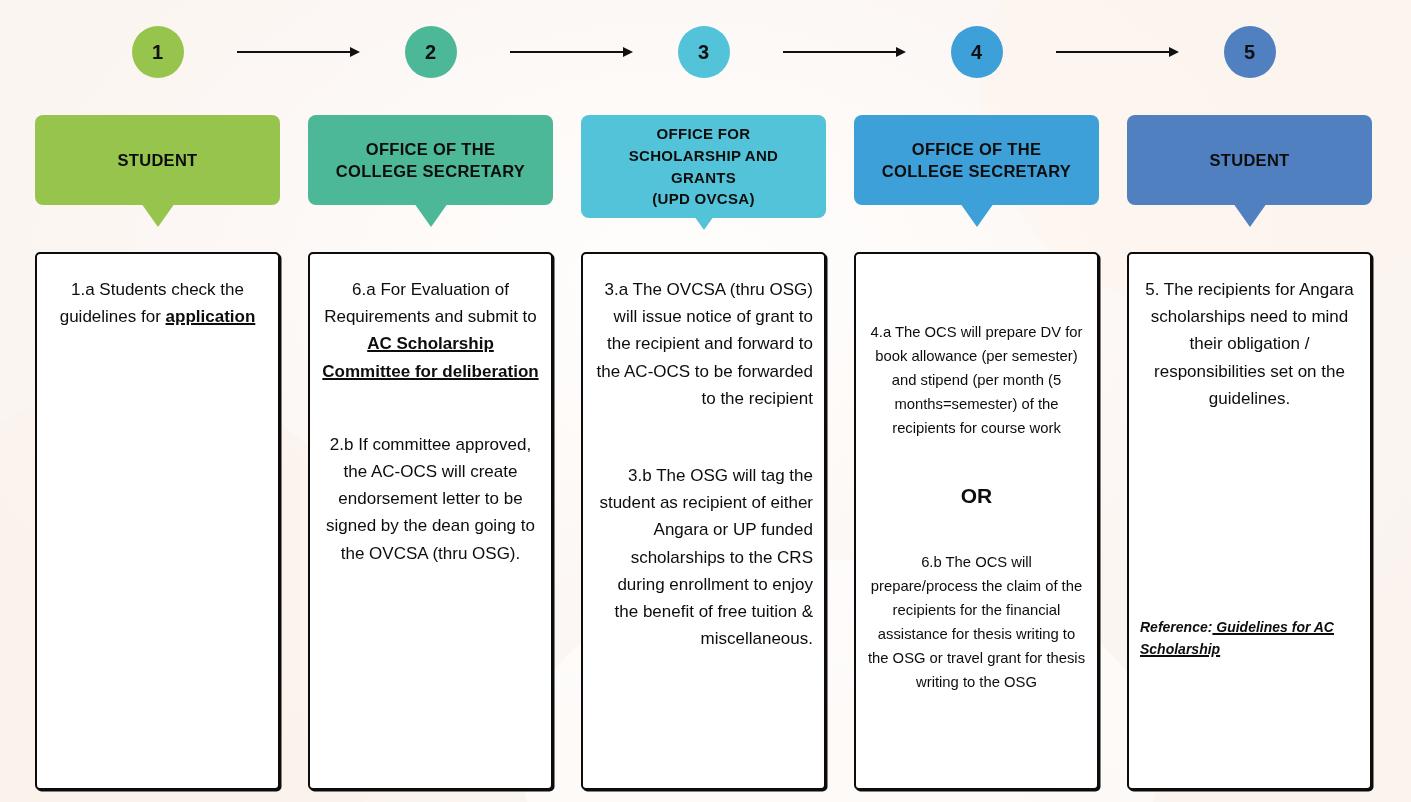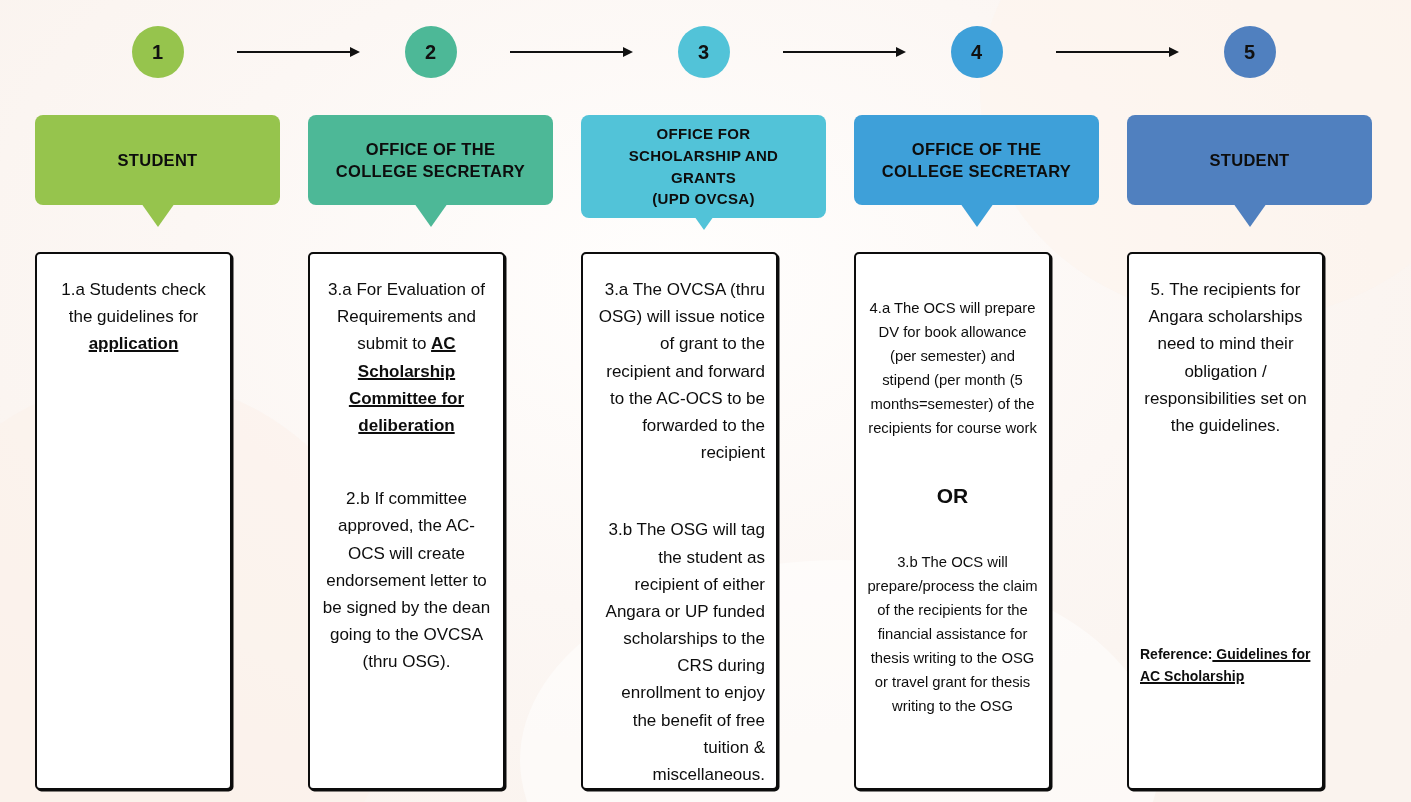--- a/index.html
+++ b/index.html
@@ -88,21 +88,21 @@
     border-right: 17px solid transparent;
     border-top: 24px solid #000;
   }
   .col3 .header-bubble { font-size: 15px; line-height: 1.45; padding: 8px 2px; }
   .col3 .header-tail { top: 206px; }
 
   .body-box {
     position: absolute;
     top: 252px;
     left: 0;
-    width: 197px;
+    width: 245px;
     height: 538px;
     background: #ffffff;
     border: 2px solid #0c0c0c;
     box-shadow: 1.5px 1.5px 0 #0c0c0c;
     border-radius: 5px;
     padding: 22px 11px 14px 11px;
     text-align: center;
     font-size: 17px;
     line-height: 1.6;
     color: #0d0d0d;
@@ -121,20 +121,21 @@
     text-decoration: underline;
     text-decoration-thickness: 2px;
     color: inherit;
     cursor: pointer;
   }
   .reference {
     margin-top: 178px;
     text-align: left;
     font-size: 14px;
     font-weight: bold;
+    font-style: italic;
     line-height: 1.55;
   }
   .reference .inline-link { text-decoration-thickness: 2px; }
 </style>
 </head>
 <body>
 
 <div class="canvas">
   <div class="bg-blob blob-a"></div>
   <div class="bg-blob blob-b"></div>
@@ -153,21 +154,21 @@
       <p><span>1.a Students check the guidelines for </span><a class="inline-link">application</a></p>
     </div>
   </div>
 
   <div class="col col2" style="left:308px">
     <div class="step-circle" style="background-color: rgb(77, 184, 151);">2</div>
     <div class="header-tail" style="border-top-color: rgb(77, 184, 151);"></div>
     <div class="header-bubble" style="background-color: rgb(77, 184, 151);">OFFICE OF THE
 COLLEGE SECRETARY</div>
     <div class="body-box">
-      <p><span>3.a For Evaluation of Requirements and submit to </span><a class="inline-link">AC Scholarship Committee for deliberation</a></p>
+      <p><span>6.a For Evaluation of Requirements and submit to </span><a class="inline-link">AC Scholarship Committee for deliberation</a></p>
       <p>2.b  If committee approved, the AC-OCS will create endorsement letter to be signed by the dean going to the OVCSA (thru OSG).</p>
     </div>
   </div>
 
   <div class="col col3" style="left:581px">
     <div class="step-circle" style="background-color: rgb(82, 195, 216);">3</div>
     <div class="header-tail" style="border-top-color: rgb(82, 195, 216);"></div>
     <div class="header-bubble" style="background-color: rgb(82, 195, 216);">OFFICE FOR
 SCHOLARSHIP AND
 GRANTS
@@ -179,21 +180,21 @@
   </div>
 
   <div class="col col4" style="left:854px">
     <div class="step-circle" style="background-color: rgb(62, 160, 217);">4</div>
     <div class="header-tail" style="border-top-color: rgb(62, 160, 217);"></div>
     <div class="header-bubble" style="background-color: rgb(62, 160, 217);">OFFICE OF THE
 COLLEGE SECRETARY</div>
     <div class="body-box">
       <p>4.a The OCS will prepare DV for book allowance (per semester) and stipend (per month (5 months=semester) of the recipients for course work</p>
       <div class="or-text">OR</div>
-      <p>3.b The OCS will prepare/process the claim of the recipients for the financial assistance for thesis writing to the OSG  or travel grant for thesis writing to the OSG</p>
+      <p>6.b The OCS will prepare/process the claim of the recipients for the financial assistance for thesis writing to the OSG  or travel grant for thesis writing to the OSG</p>
     </div>
   </div>
 
   <div class="col col5" style="left:1127px">
     <div class="step-circle" style="background-color: rgb(80, 128, 191);">5</div>
     <div class="header-tail" style="border-top-color: rgb(80, 128, 191);"></div>
     <div class="header-bubble" style="background-color: rgb(80, 128, 191);">STUDENT</div>
     <div class="body-box">
       <p>5. The recipients for Angara  scholarships need to mind their obligation / responsibilities set on the guidelines.</p>
       <div class="reference"><span>Reference:</span><a class="inline-link"> Guidelines for AC Scholarship</a></div>

